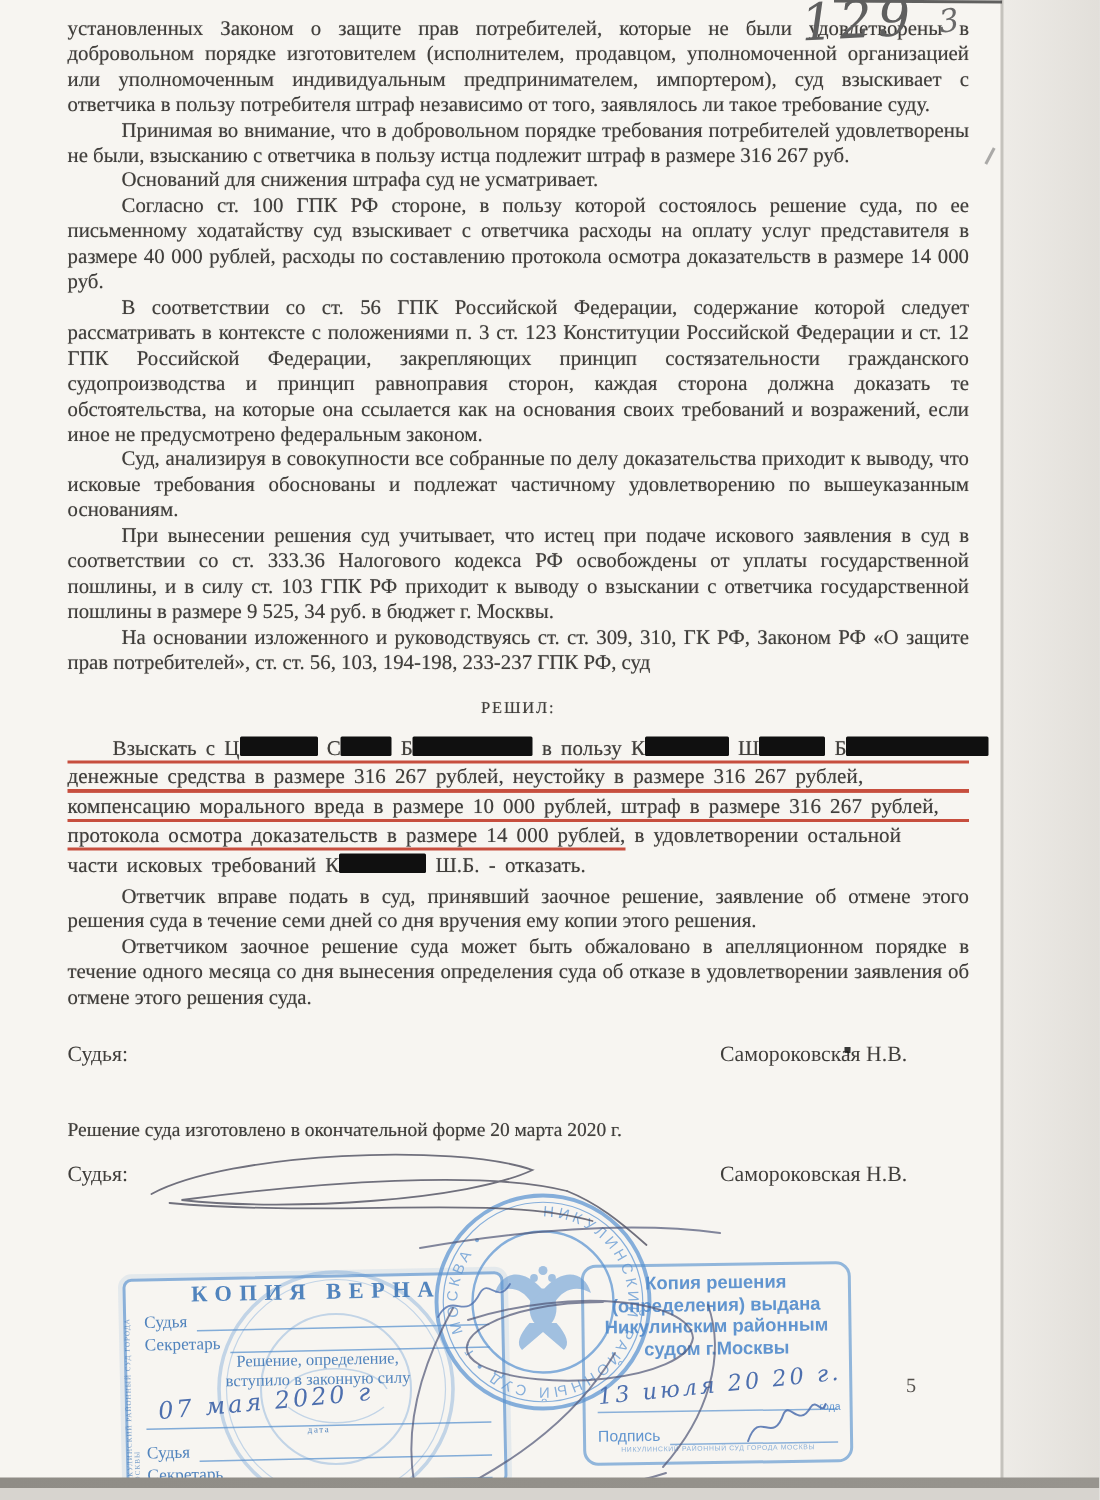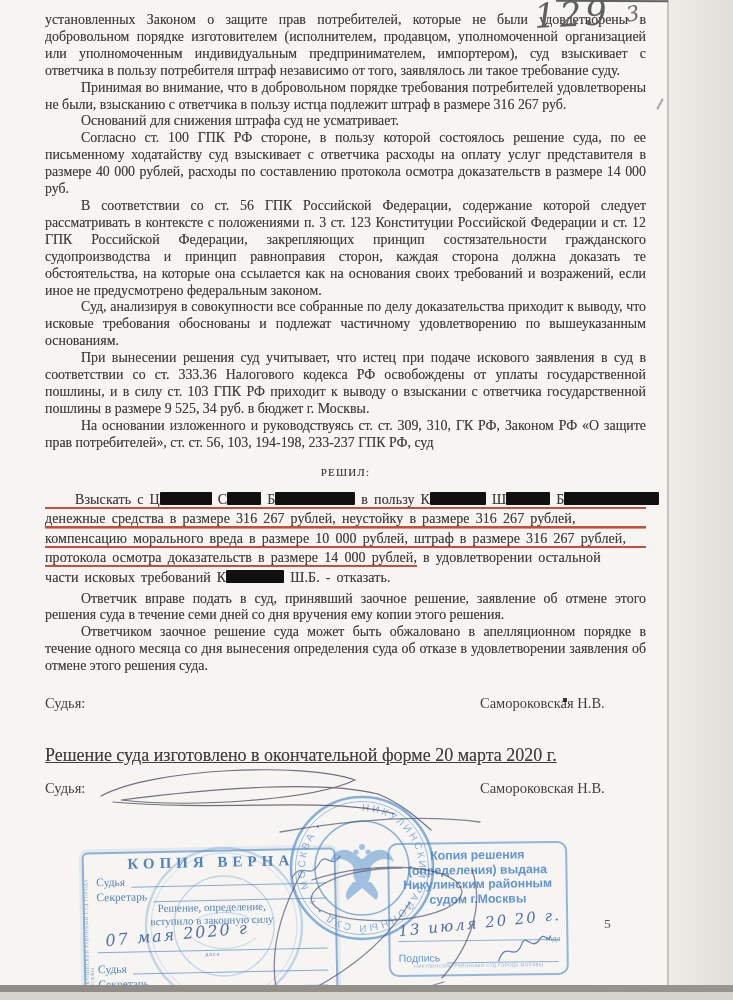--- a/index.html
+++ b/index.html
@@ -15,21 +15,21 @@
   .res-line{font-size:14px;line-height:19.6px;white-space:nowrap;word-spacing:2.4px;
             letter-spacing:.1px;text-shadow:0 0 .5px rgba(64,62,59,.55);}
   .res-line.ind{padding-left:30px;}
   .ru-full{background:linear-gradient(rgba(192,55,37,.88),rgba(192,55,37,.88)) left bottom/100% 2.6px no-repeat;}
   span.ru{background:linear-gradient(rgba(192,55,37,.88),rgba(192,55,37,.88)) left bottom/100% 2.6px no-repeat;
           padding-bottom:2px;}
   .bar{display:inline-block;height:12.5px;background:#101010;vertical-align:-1px;border-radius:1px;}
   .tail-gap{margin-top:3px;}
   .sig-row{position:relative;margin-top:20px;height:24px;font-size:14.5px;}
   .sig-row .name{position:absolute;left:435px;top:0;}
-  .final-form{margin:26px 0 0;font-size:18px;text-shadow:0 0 .5px rgba(64,62,59,.55);text-decoration:underline;}
+  .final-form{margin:26px 0 0;font-size:13px;text-shadow:0 0 .5px rgba(64,62,59,.55);}
   .sig-row2{position:relative;margin-top:14px;height:22px;font-size:14.5px;}
   .sig-row2 .name{position:absolute;left:435px;top:0;}
   
   .hw{position:absolute;font-family:"DejaVu Serif",serif;font-style:italic;z-index:5;}
   .hw-129{left:534px;top:-6px;font-size:34px;color:#5f5f5f;transform:rotate(-3deg);letter-spacing:4px;}
   .hw-3{left:626px;top:2px;font-size:21px;color:#6a6a6a;transform:rotate(-8deg);}
   .pen-tick{position:absolute;left:659px;top:98px;width:2px;height:12px;background:#777;
             transform:rotate(28deg);opacity:.6;z-index:5;}
   .ink-dot{position:absolute;left:563px;top:698px;width:4px;height:4px;background:#161616;opacity:.85;z-index:5;}
   .sig-svg{position:absolute;left:83px;top:756px;z-index:4;}

